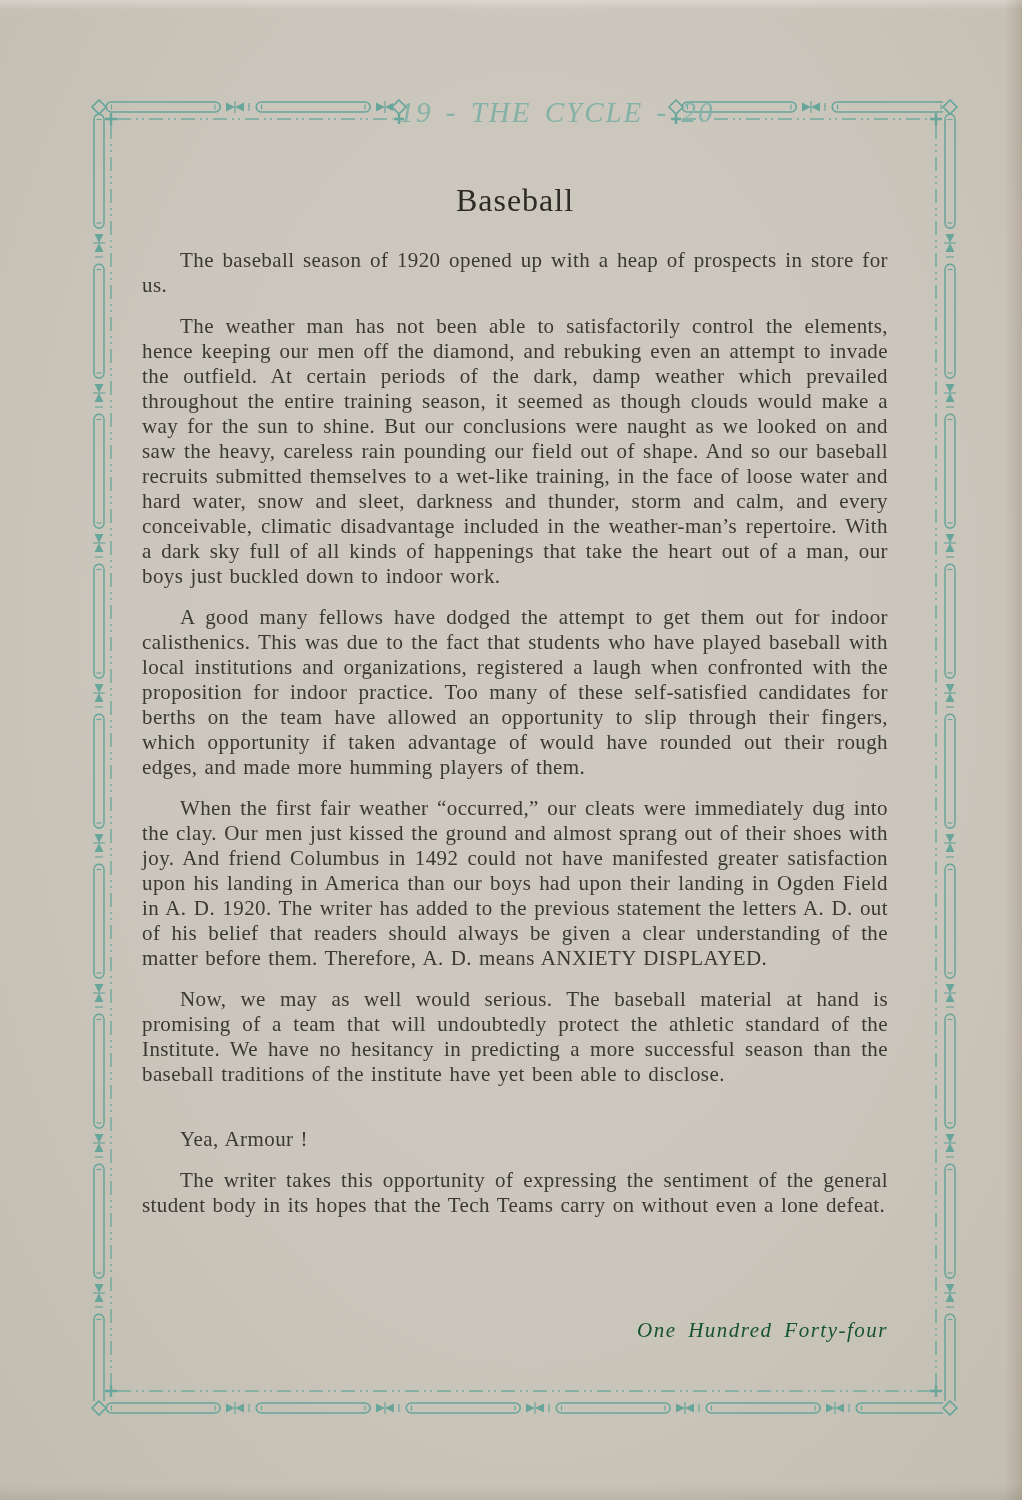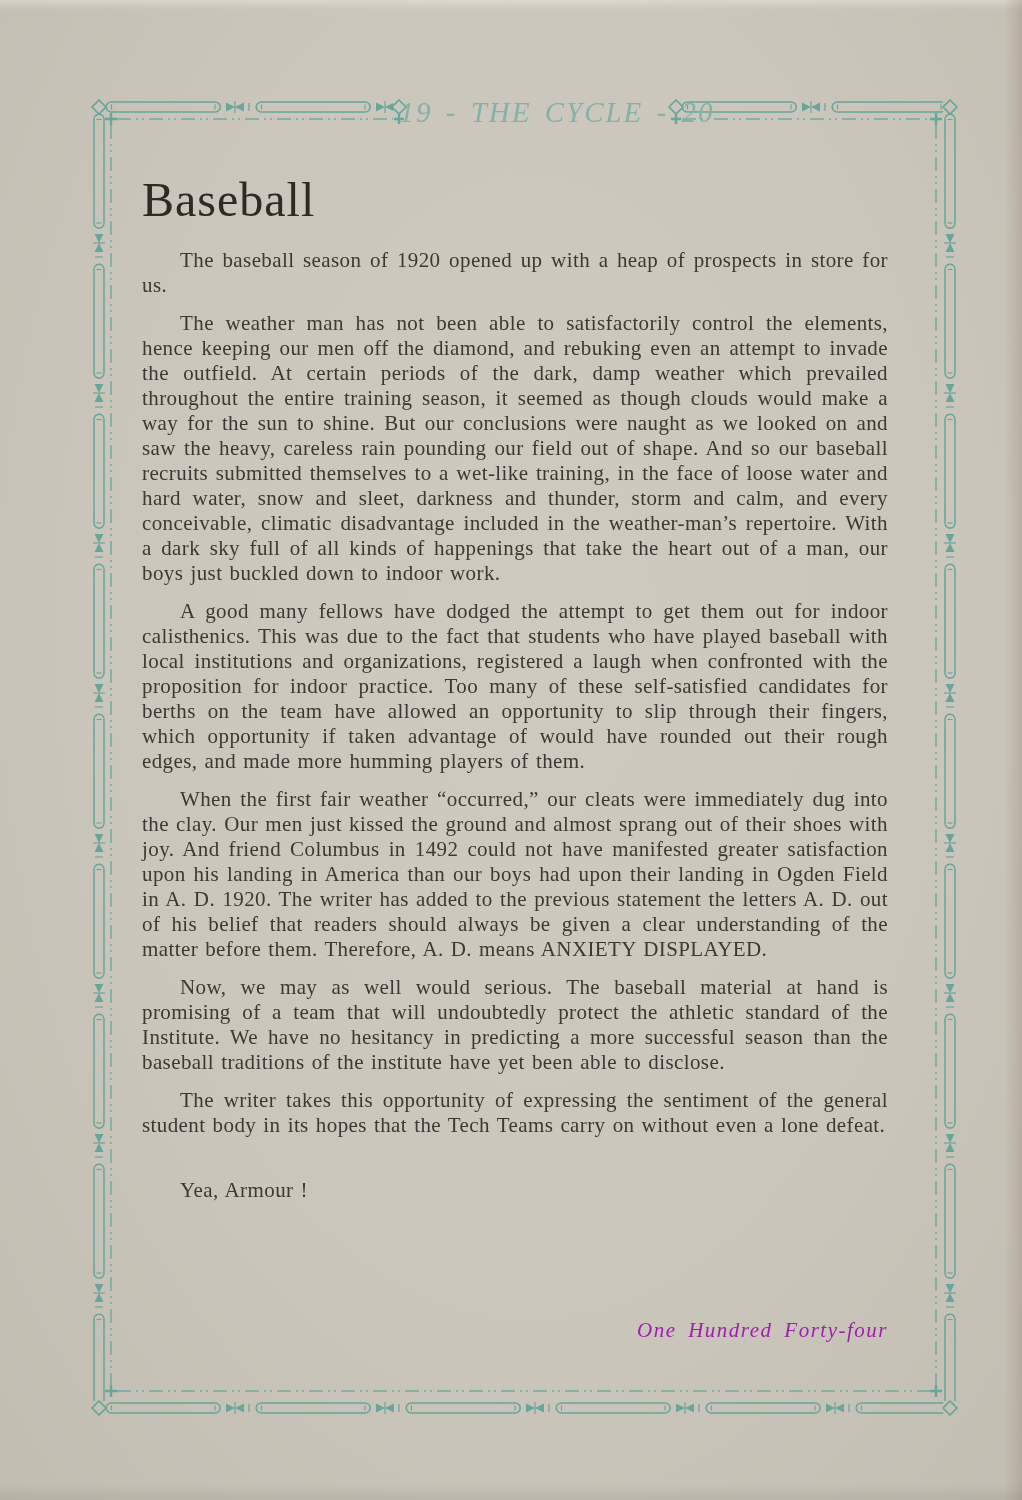--- a/index.html
+++ b/index.html
@@ -34,49 +34,49 @@
     letter-spacing:2px;
     word-spacing:4px;
     color:#84b2a8;
     transform:translateX(26px);
   }
   .content{
     position:absolute;top:176px;left:142px;width:746px;
     color:#3b3933;
   }
   .page-title{
-    text-align:left;
-    font-size:48px;
+    text-align:center;
+    font-size:32px;
     line-height:48px;
     letter-spacing:1px;
     color:#2d2b26;
     margin:0 0 24px 0;
     font-weight:normal;
   }
   .content p.body-par{
-    margin:4px 0 13px 0;
+    margin:16px 0 13px 0;
     font-size:21px;
     line-height:25px;
     text-align:justify;
     text-indent:38px;
     letter-spacing:0.4px;
     word-spacing:1.5px;
   }
   .cheer{
     margin-top:40px !important;
     text-align:left !important;
   }
   .page-number{
     position:absolute;
     top:1318px;right:134px;
     font-style:italic;
     font-size:21px;
     letter-spacing:1.5px;
     word-spacing:5px;
-    color:#a21caf;
+    color:#14532d;
   }
 </style>
 </head>
 <body>
 
 <div class="paper"></div>
 <div class="edge-top"></div>
 <div class="edge-right"></div>
 <div class="edge-bottom"></div>
 
@@ -140,17 +140,17 @@
 
 <div class="page-header">19 - THE CYCLE - 20</div>
 
 <div class="content">
   <h1 class="page-title">Baseball</h1>
   <p class="body-par">The baseball season of 1920 opened up with a heap of prospects in store for us.</p>
   <p class="body-par">The weather man has not been able to satisfactorily control the elements, hence keeping our men off the diamond, and rebuking even an attempt to invade the outfield.  At certain periods of the dark, damp weather which prevailed throughout the entire training season, it seemed as though clouds would make a way for the sun to shine.  But our conclusions were naught as we looked on and saw the heavy, careless rain pounding our field out of shape. And so our baseball recruits submitted themselves to a wet-like training, in the face of loose water and hard water, snow and sleet, darkness and thunder, storm and calm, and every conceivable, climatic disadvantage included in the weather-man’s repertoire.  With a dark sky full of all kinds of happenings that take the heart out of a man, our boys just buckled down to indoor work.</p>
   <p class="body-par">A good many fellows have dodged the attempt to get them out for indoor calisthenics.  This was due to the fact that students who have played baseball with local institutions and organizations, registered a laugh when confronted with the proposition for indoor practice.  Too many of these self-satisfied candidates for berths on the team have allowed an opportunity to slip through their fingers, which opportunity if taken advantage of would have rounded out their rough edges, and made more humming players of them.</p>
   <p class="body-par">When the first fair weather “occurred,” our cleats were immediately dug into the clay.  Our men just kissed the ground and almost sprang out of their shoes with joy.  And friend Columbus in 1492 could not have manifested greater satisfaction upon his landing in America than our boys had upon their landing in Ogden Field in A. D. 1920.  The writer has added to the previous statement the letters A. D. out of his belief that readers should always be given a clear understanding of the matter before them.  Therefore, A. D. means ANXIETY DISPLAYED.</p>
   <p class="body-par">Now, we may as well would serious.  The baseball material at hand is promising of a team that will undoubtedly protect the athletic standard of the Institute.  We have no hesitancy in predicting a more successful season than the baseball traditions of the institute have yet been able to disclose.</p>
+  <p class="body-par cheer">Yea, Armour !</p>
   <p class="body-par">The writer takes this opportunity of expressing the sentiment of the general student body in its hopes that the Tech Teams carry on without even a lone defeat.</p>
-  <p class="body-par cheer">Yea, Armour !</p>
 </div>
 
 <div class="page-number">One Hundred Forty-four</div>
 
 </body></html>

